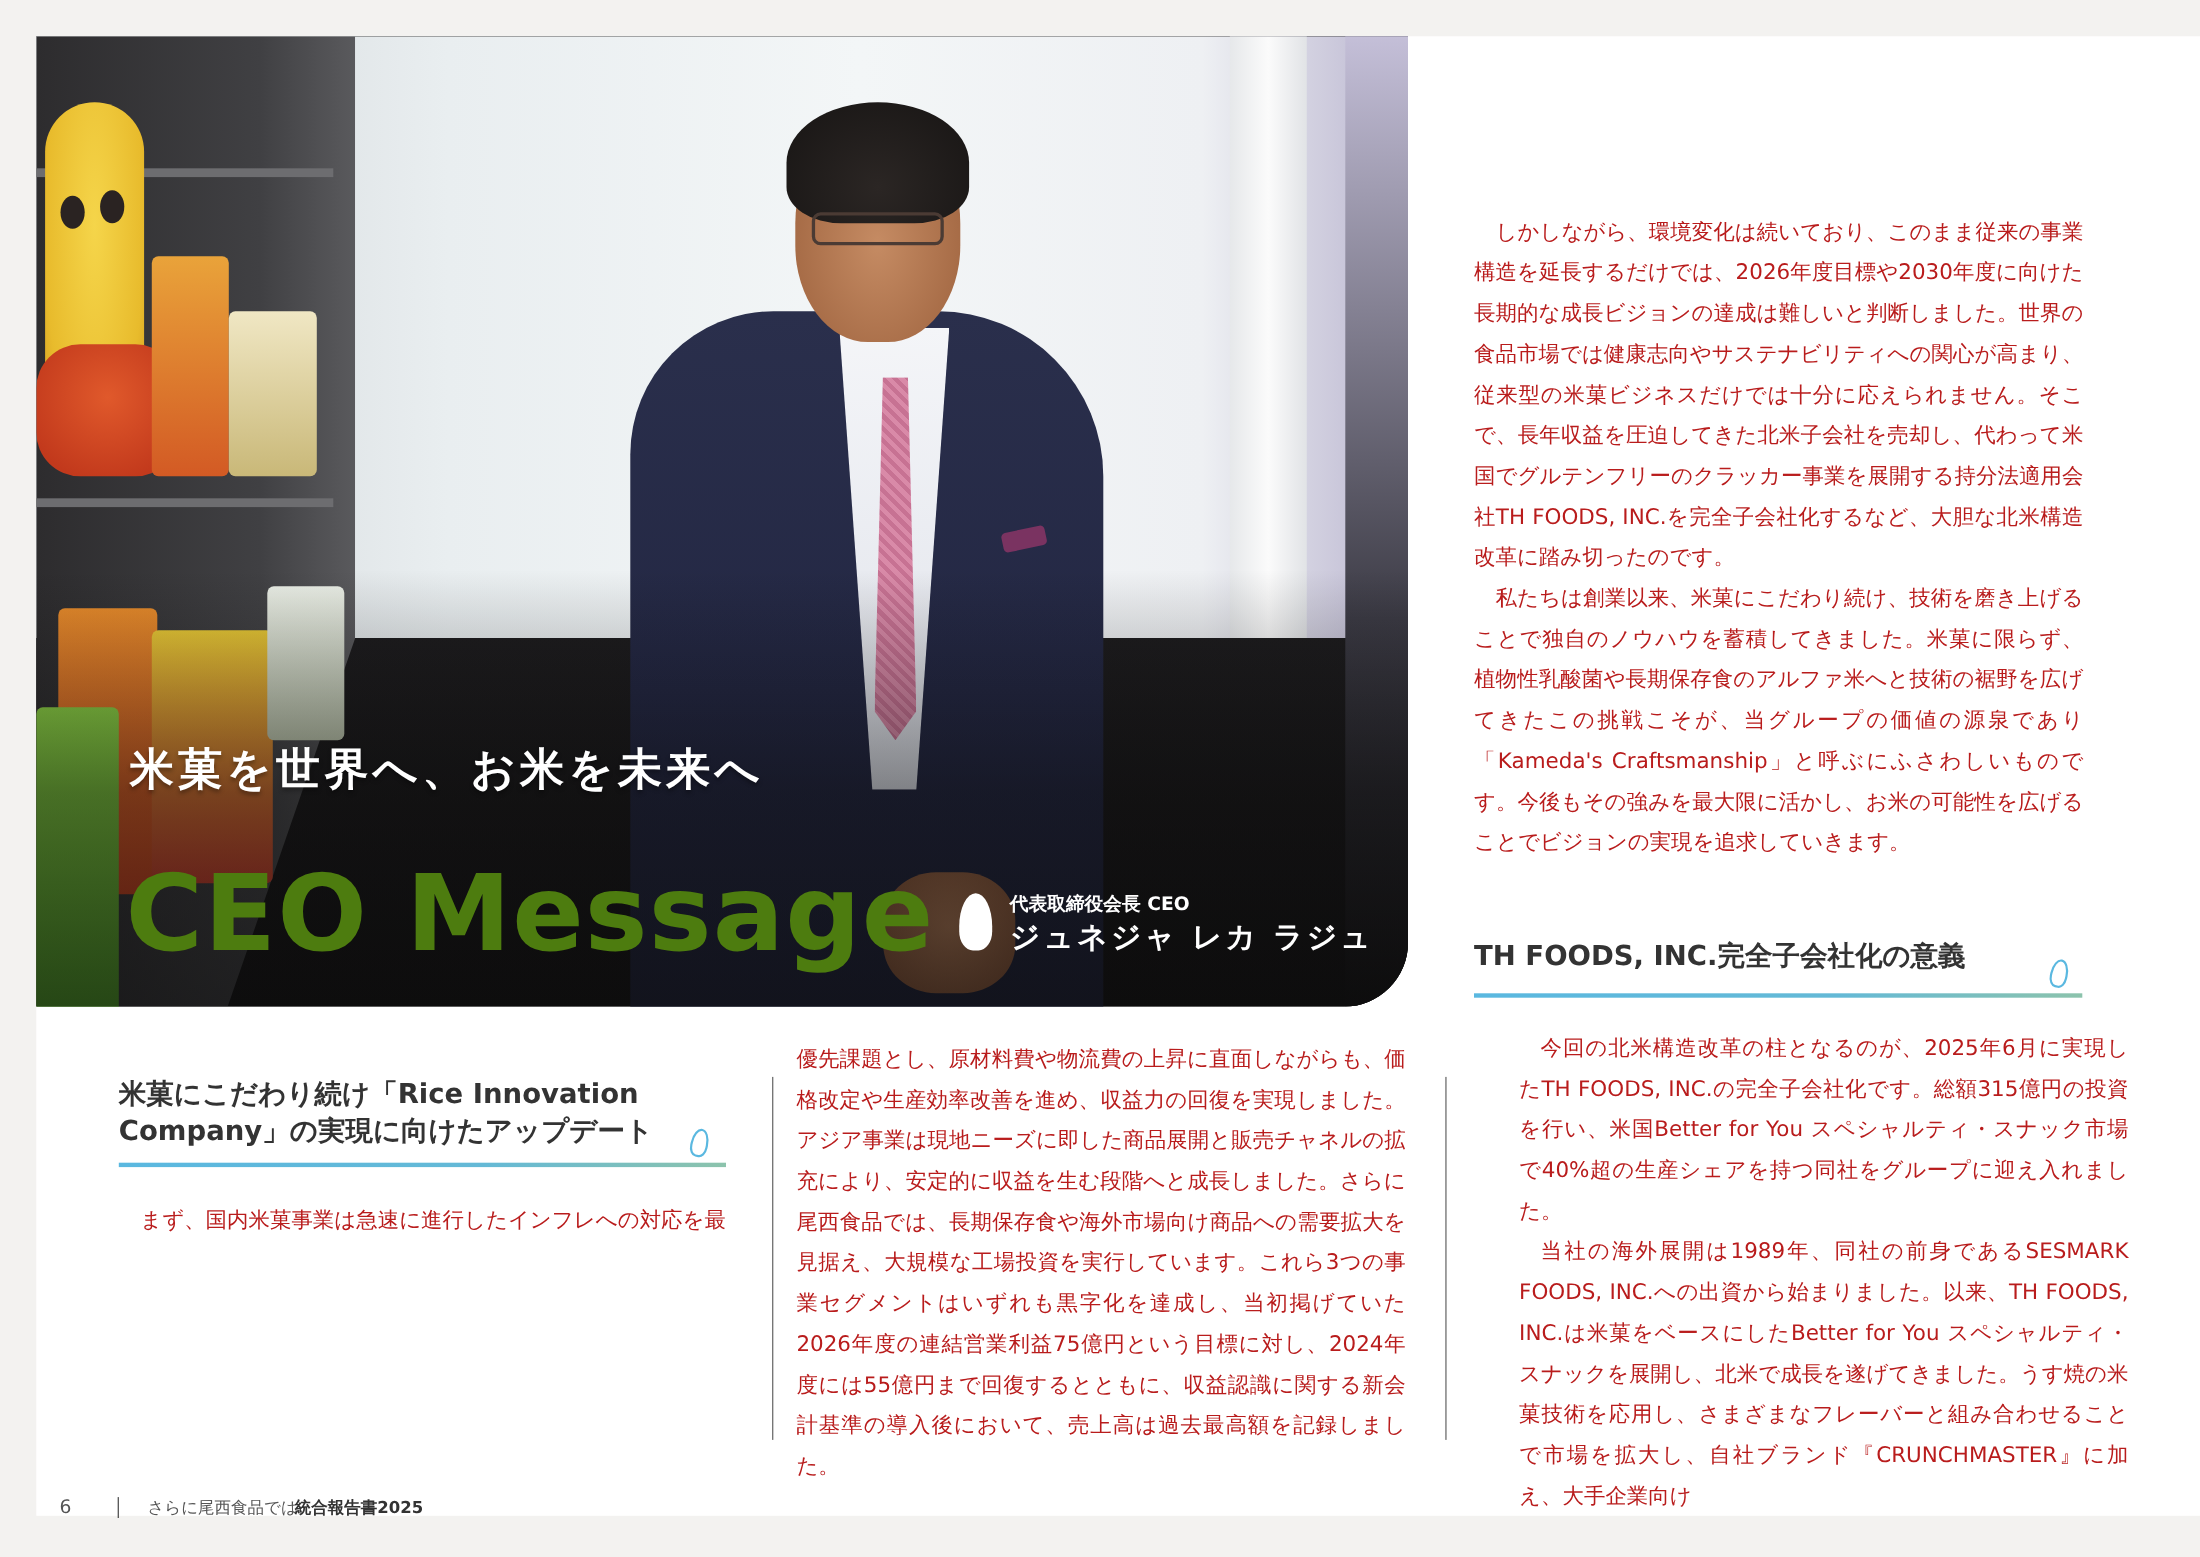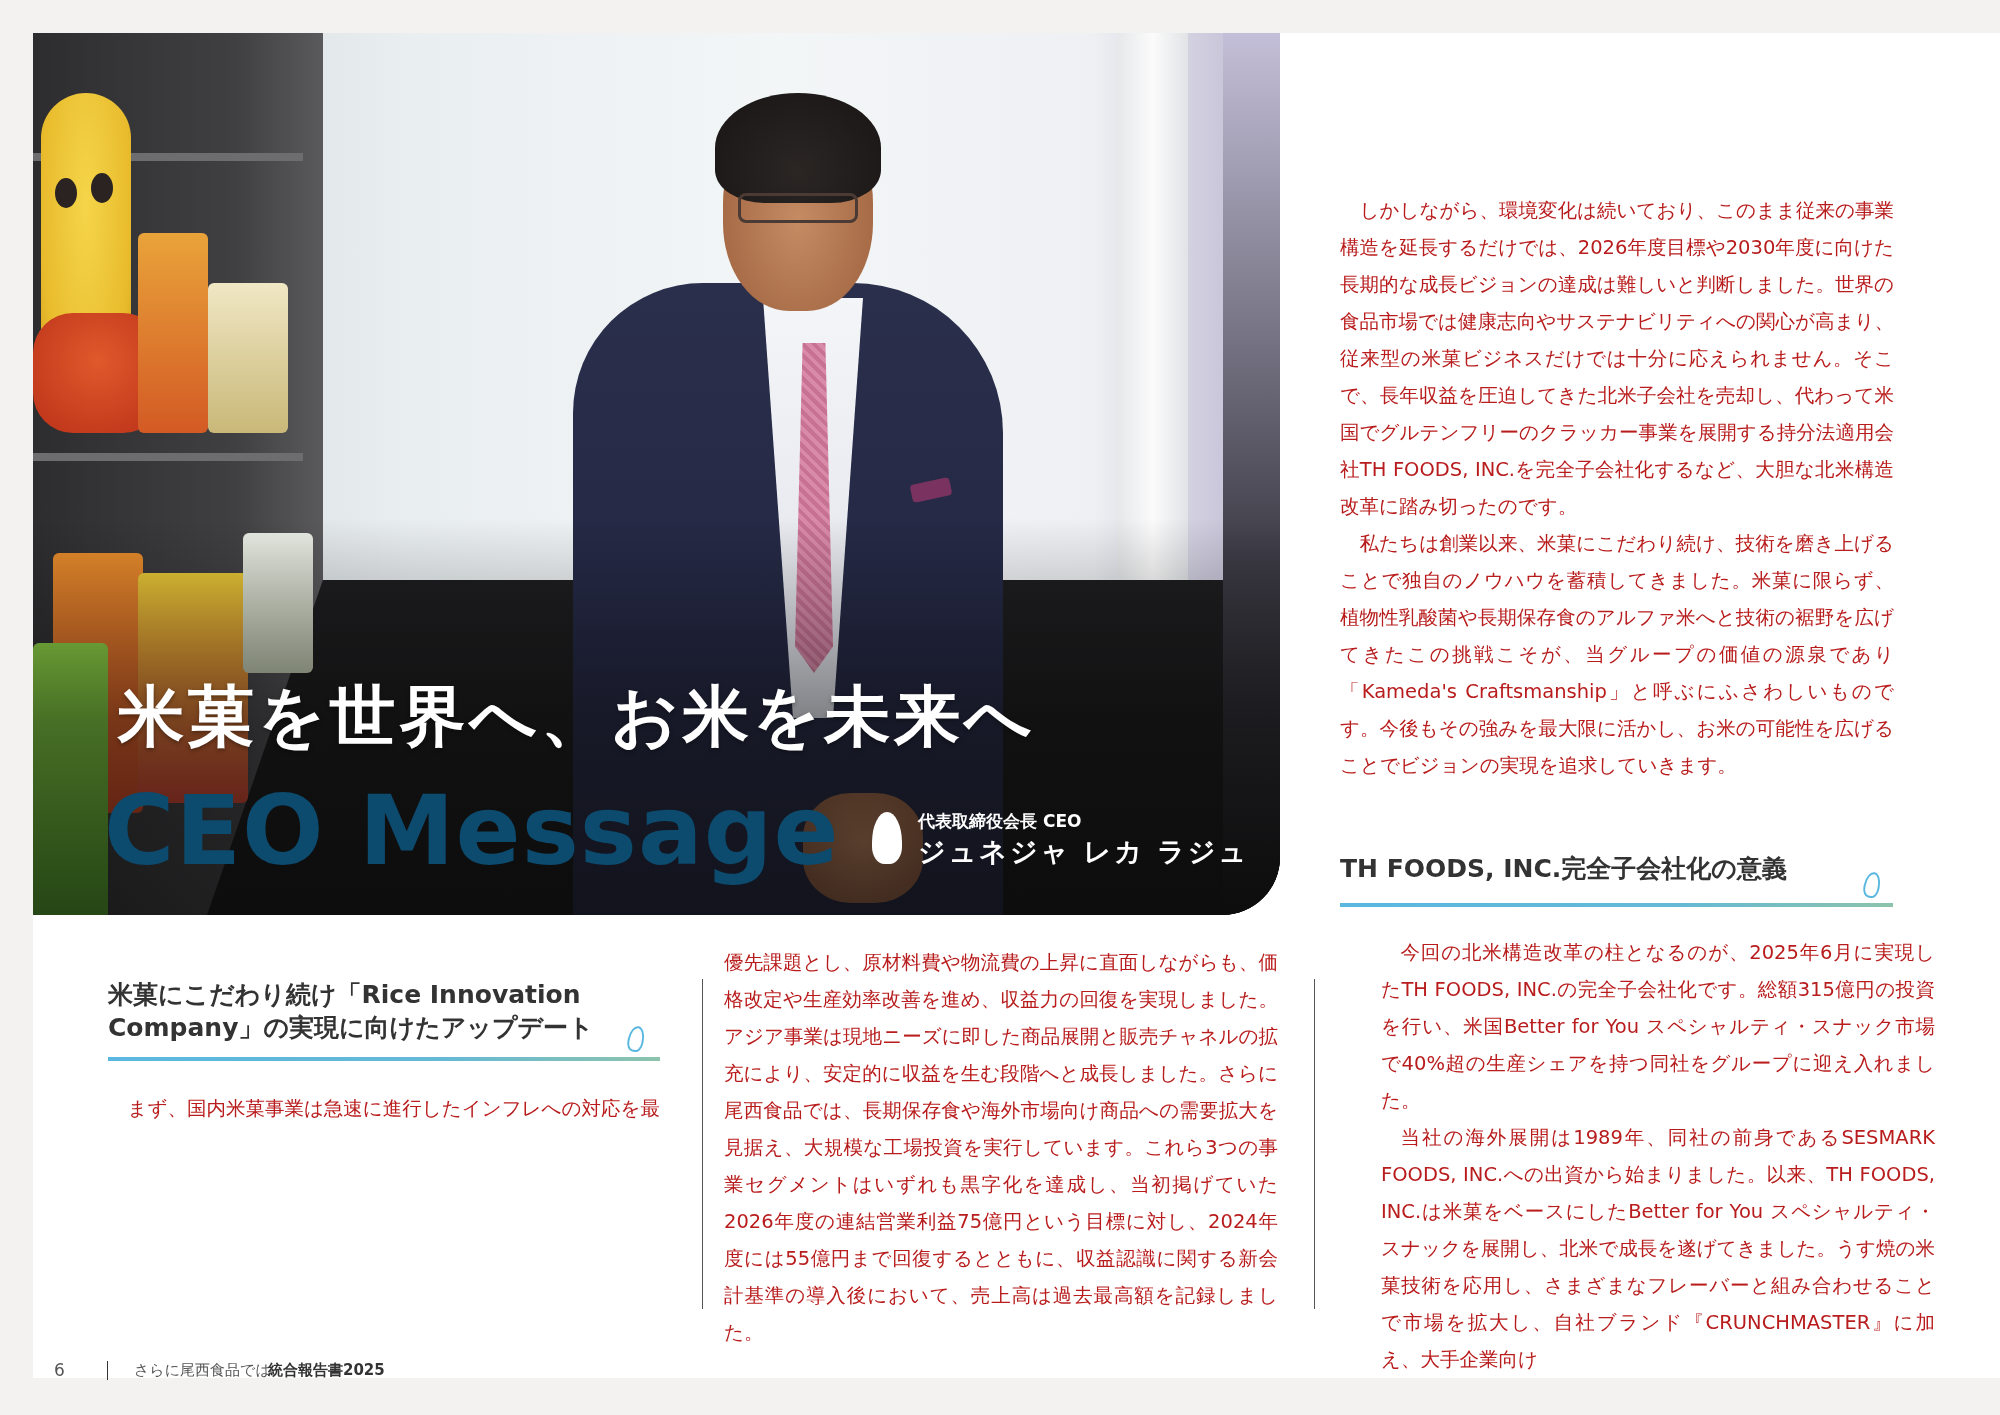--- a/index.html
+++ b/index.html
@@ -100,28 +100,28 @@
       position: absolute; left: 770px; top: 760px; width: 120px; height: 110px;
       background: radial-gradient(ellipse at 50% 45%, #b47c57 0%, #8f5a3c 80%);
       border-radius: 40%;
     }
     .hero .shade {
       position: absolute; left: 0; top: 0; width: 100%; height: 100%;
       background: linear-gradient(180deg, rgba(0,0,0,0) 0%, rgba(0,0,0,0) 55%, rgba(10,10,10,0.45) 78%, rgba(10,10,10,0.6) 100%);
     }
     .hero-tagline {
       position: absolute; left: 118px; top: 672px;
-      font-size: 66px; font-weight: bold; color: #ffffff; letter-spacing: 4px;
+      font-size: 40px; font-weight: bold; color: #ffffff; letter-spacing: 4px;
       font-family: "DejaVu Sans", sans-serif;
       text-shadow: 0 2px 4px rgba(0,0,0,0.35);
       white-space: nowrap;
     }
     .hero-title {
-      position: absolute; left: 104px; top: 775px;
-      font-size: 96px; font-weight: bold; color: #0c4a6e; letter-spacing: 1px;
+      position: absolute; left: 114px; top: 775px;
+      font-size: 96px; font-weight: bold; color: #4d7c0f; letter-spacing: 1px;
       font-family: "DejaVu Sans", sans-serif;
       white-space: nowrap;
     }
     .rice-grain-solid {
       position: absolute; left: 872px; top: 812px; width: 30px; height: 52px;
       background: #ffffff; border-radius: 60% 60% 50% 50% / 70% 70% 40% 40%;
     }
     .ceo-role {
       position: absolute; left: 918px; top: 810px;
       font-size: 17px; font-weight: bold; color: #ffffff; white-space: nowrap;

